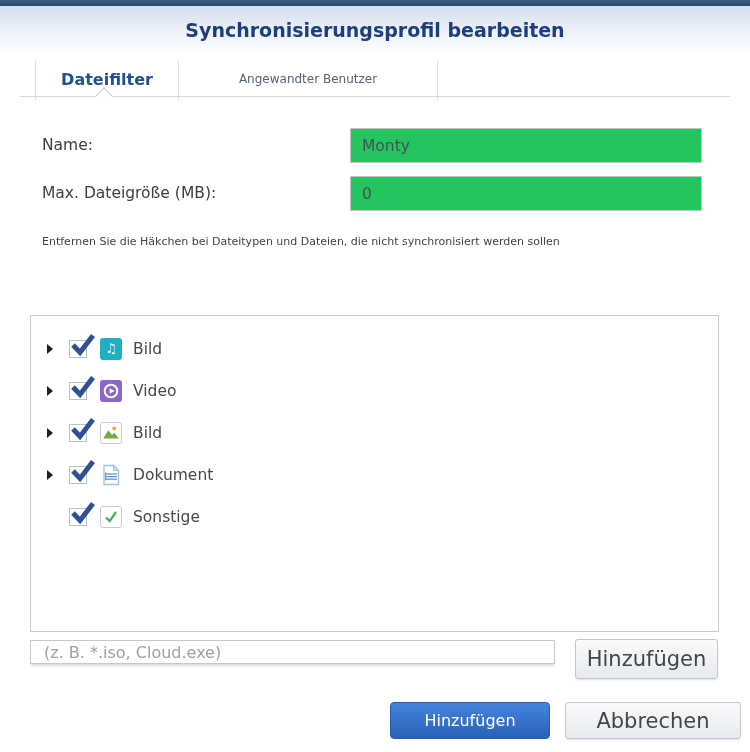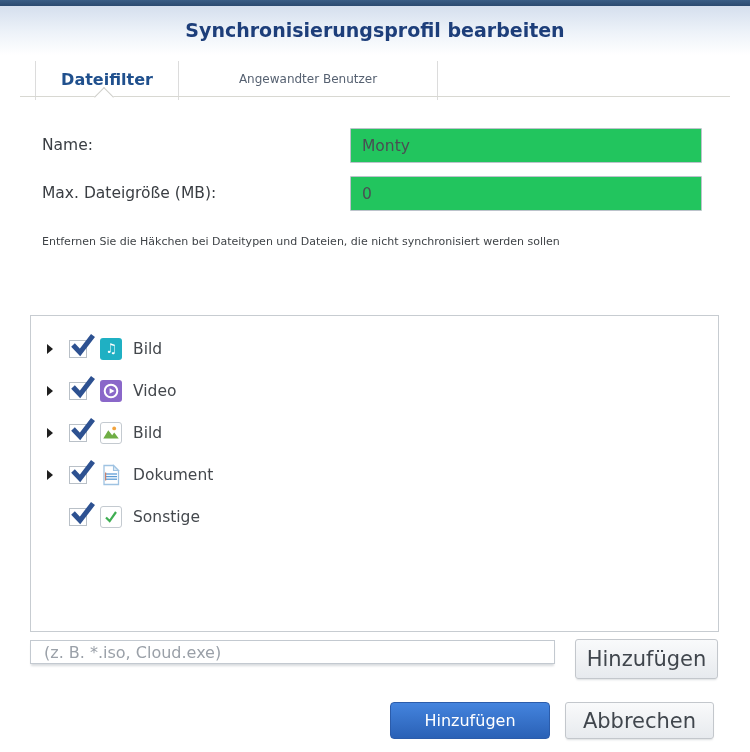--- a/index.html
+++ b/index.html
@@ -63,21 +63,21 @@
   .filter-input::placeholder{color:#9aa0a8;opacity:1;}
   .btn-gray{position:absolute;box-sizing:border-box;border:1px solid #c3c7cc;border-radius:3px;
     background:linear-gradient(#f9fafb,#e7eaee);color:#40464d;font-size:21px;
     font-family:"DejaVu Sans","Liberation Sans",sans-serif;cursor:pointer;
     box-shadow:0 2px 2px -1px rgba(120,130,140,0.25);}
   .btn-add{left:575px;top:639px;width:143px;height:40px;}
   .btn-blue{position:absolute;left:390px;top:702px;width:160px;height:37px;
     box-sizing:border-box;border:1px solid #2b5cab;border-radius:4px;
     background:linear-gradient(#4484de,#2a61b6);color:#ffffff;font-size:16px;
     font-family:"DejaVu Sans","Liberation Sans",sans-serif;cursor:pointer;}
-  .btn-cancel{left:565px;top:702px;width:149px;height:37px;}
+  .btn-cancel{left:565px;top:702px;width:176px;height:37px;}
 </style>
 </head>
 <body>
 
 <div class="dialog">
 
   <div class="topbar"></div>
 
   <div class="header">
     <div class="title">Synchronisierungsprofil bearbeiten</div>

